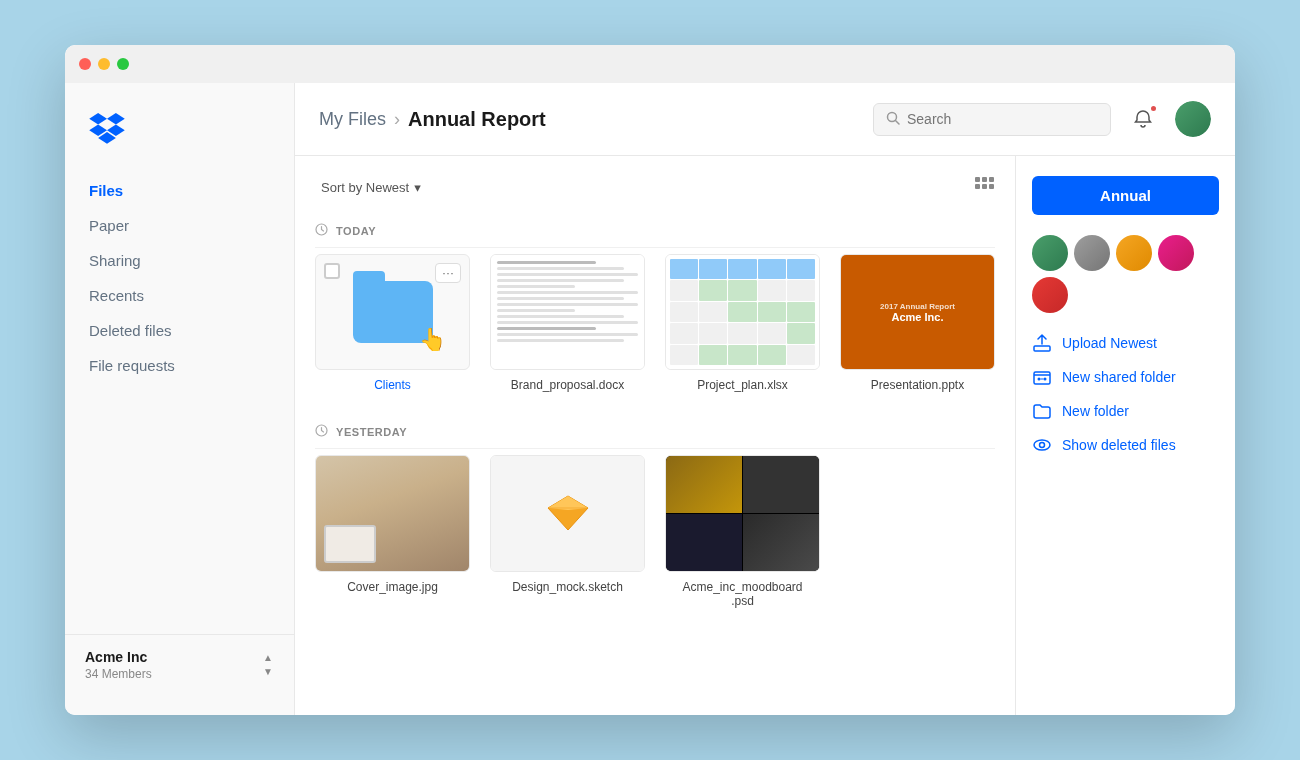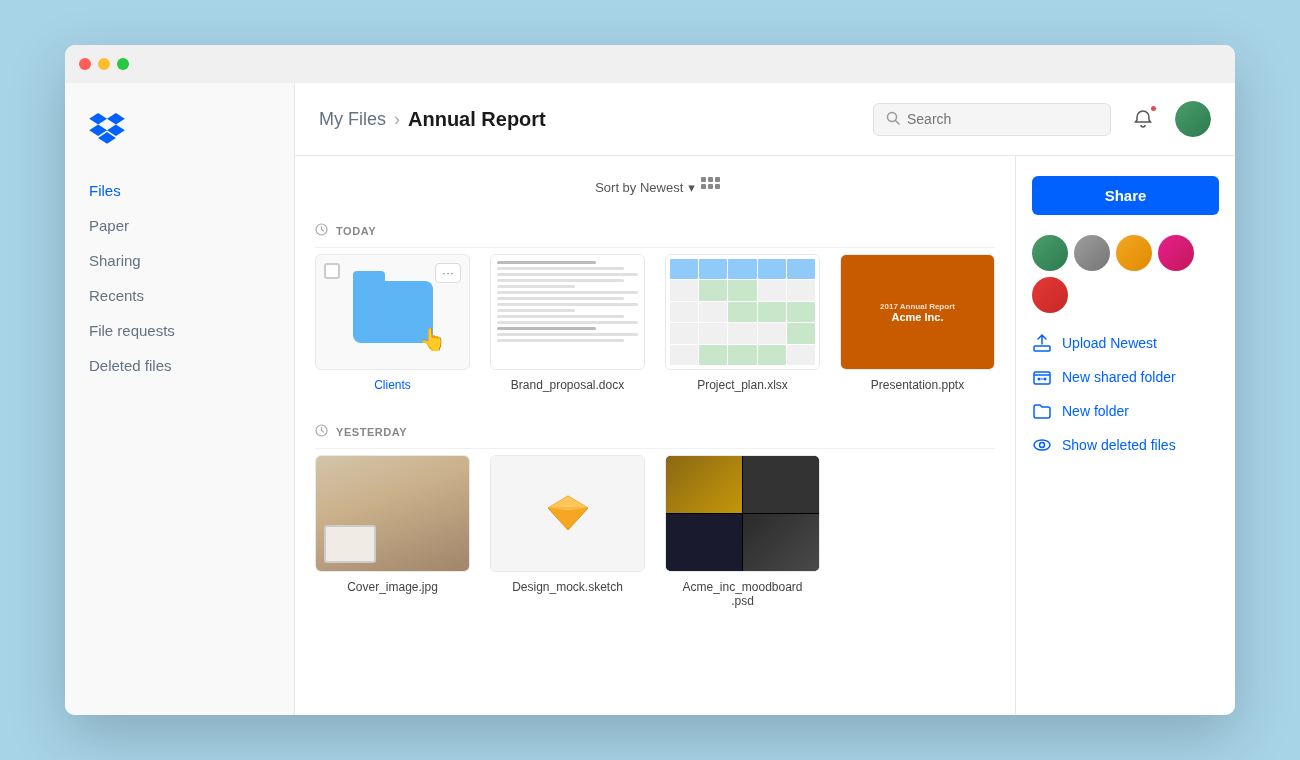--- a/index.html
+++ b/index.html
@@ -70,21 +70,21 @@
     .sidebar-item {
       padding: 9px 24px;
       font-size: 15px;
       color: #637282;
       cursor: pointer;
       text-decoration: none;
       display: block;
     }
     .sidebar-item.active {
       color: #0061ff;
-      font-weight: 400;
+      font-weight: 700;
     }
     .sidebar-footer {
       border-top: 1px solid #e8e8e8;
       padding: 14px 20px;
       display: flex;
       align-items: center;
       justify-content: space-between;
     }
     .sidebar-footer-info {}
     .footer-org {
@@ -218,21 +218,21 @@
       overflow: hidden;
     }
     .file-area {
       flex: 1;
       overflow-y: auto;
       padding: 16px 20px;
     }
     .sort-bar {
       display: flex;
       align-items: center;
-      justify-content: center;
+      justify-content: space-between;
       margin-bottom: 12px;
       padding: 4px 0;
     }
     .sort-btn {
       display: flex;
       align-items: center;
       gap: 5px;
       background: none;
       border: none;
       font-size: 13px;
@@ -549,24 +549,34 @@
           <path d="M30 13L20 19.5L30 26L40 19.5L30 13Z" fill="#0061ff"></path>
           <path d="M10 28L20 21.5L30 28L20 34.5L10 28Z" fill="#0061ff"></path>
         </svg>
       </div>
 
       <nav class="sidebar-nav">
         <a class="sidebar-item active">Files</a>
         <a class="sidebar-item">Paper</a>
         <a class="sidebar-item">Sharing</a>
         <a class="sidebar-item">Recents</a>
+        <a class="sidebar-item">Deleted files</a>
         <a class="sidebar-item">File requests</a>
-        <a class="sidebar-item">Deleted files</a>
       </nav>
 
+      <div class="sidebar-footer">
+        <div class="sidebar-footer-info">
+          <div class="footer-org">Acme Inc</div>
+          <div class="footer-members">34 Members</div>
+        </div>
+        <div class="sidebar-chevrons">
+          <button class="chevron-btn">▲</button>
+          <button class="chevron-btn">▼</button>
+        </div>
+      </div>
     </div>
 
     <div class="content-area">
 
       <div class="top-bar">
         <div class="breadcrumb">
           <span class="breadcrumb-parent">My Files</span>
           <span class="breadcrumb-sep">›</span>
           <span class="breadcrumb-current">Annual Report</span>
         </div>
@@ -751,21 +761,21 @@
                 </div>
               </div>
               <span class="file-name" style="white-space:pre-line;">Acme_inc_moodboard
 .psd</span>
             </div>
 
           </div>
         </div>
 
         <div class="right-panel">
-          <button class="share-btn">Share</button>
+          <button class="share-btn">Annual</button>
 
           <div class="avatars-row">
             <div class="member-avatar ma-green"></div>
             <div class="member-avatar ma-gray"></div>
             <div class="member-avatar ma-orange"></div>
             <div class="member-avatar ma-pink"></div>
             <div class="member-avatar ma-red"></div>
           </div>
 
           <div class="panel-actions">

